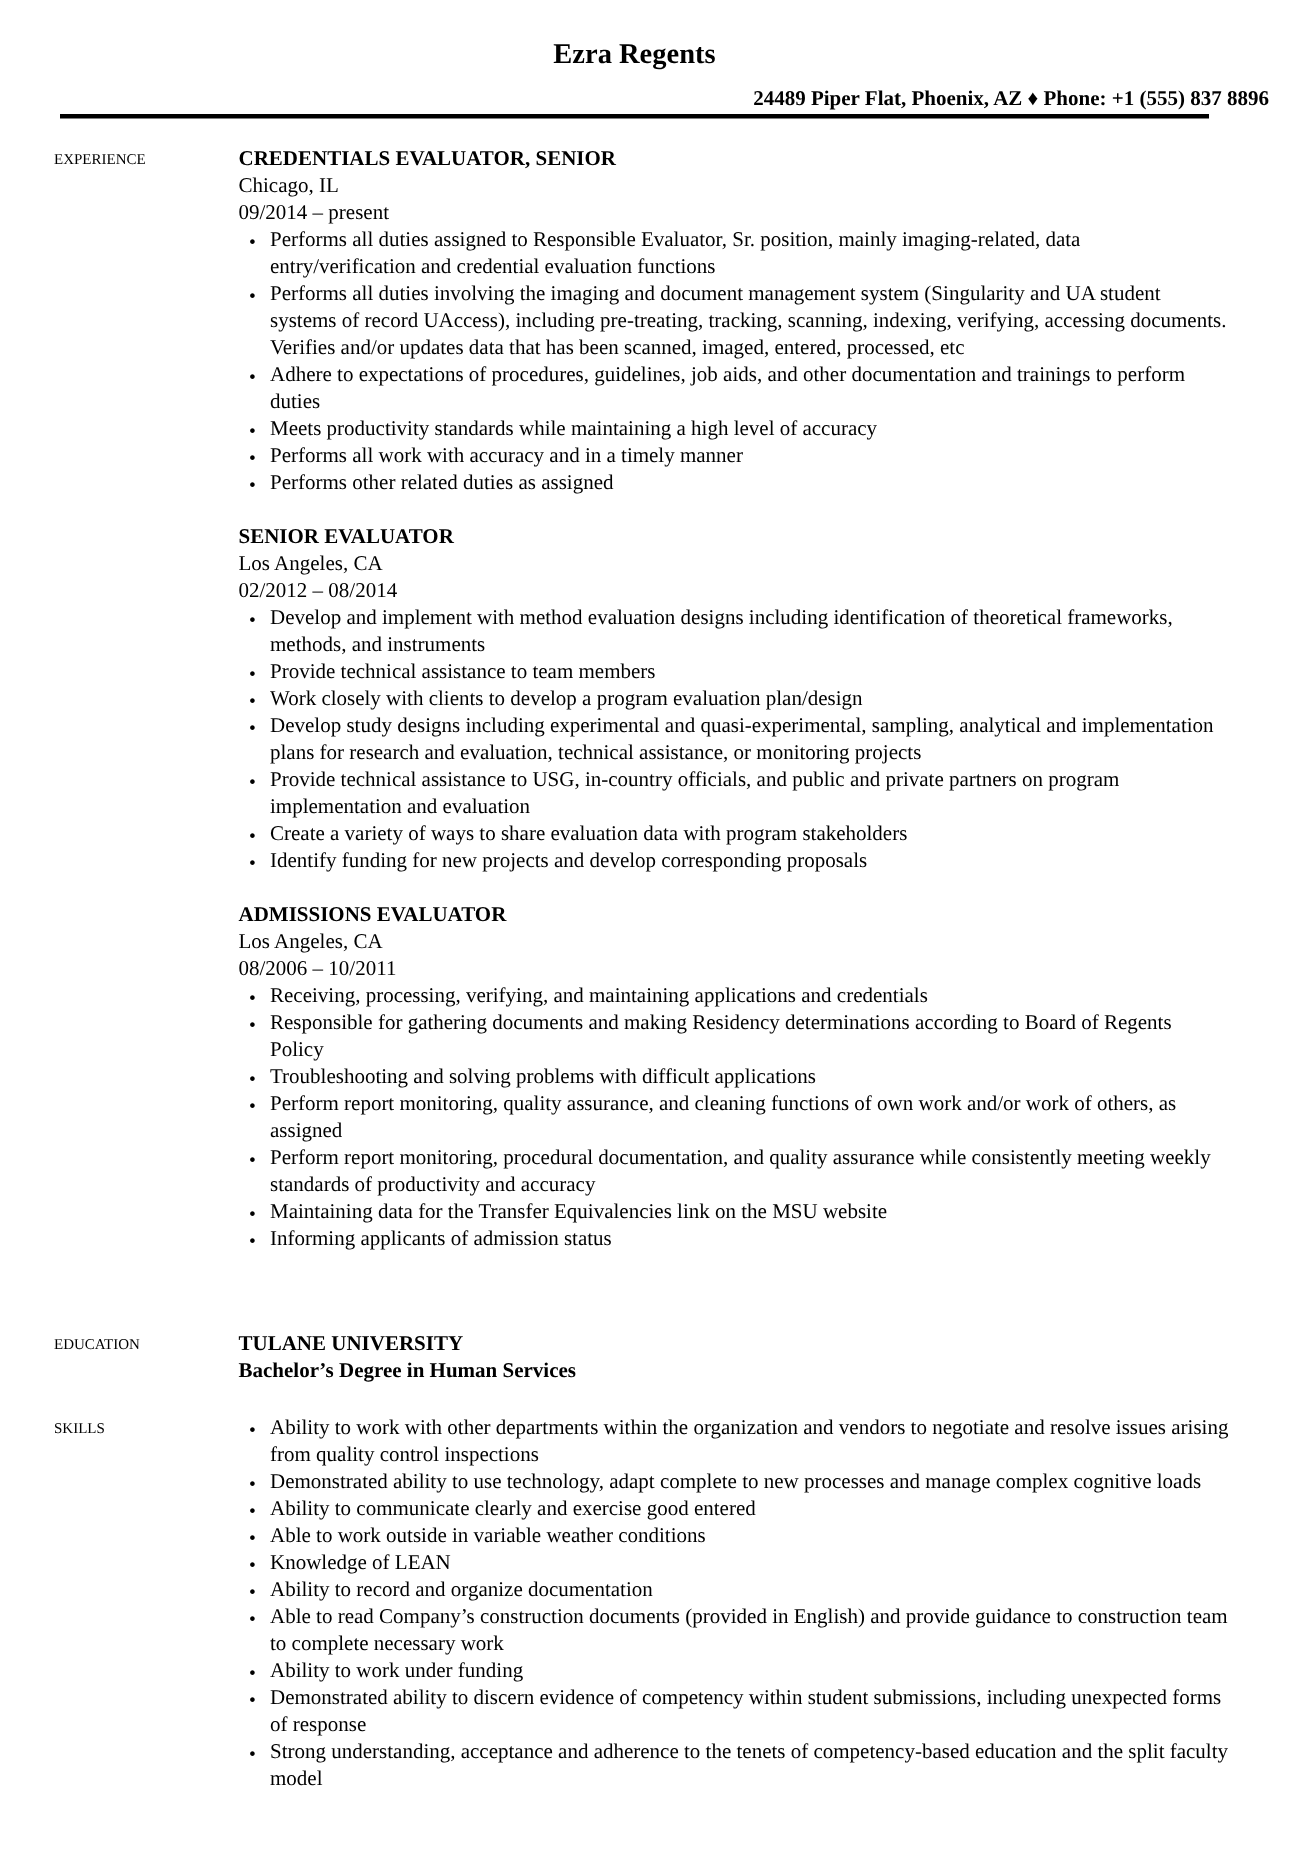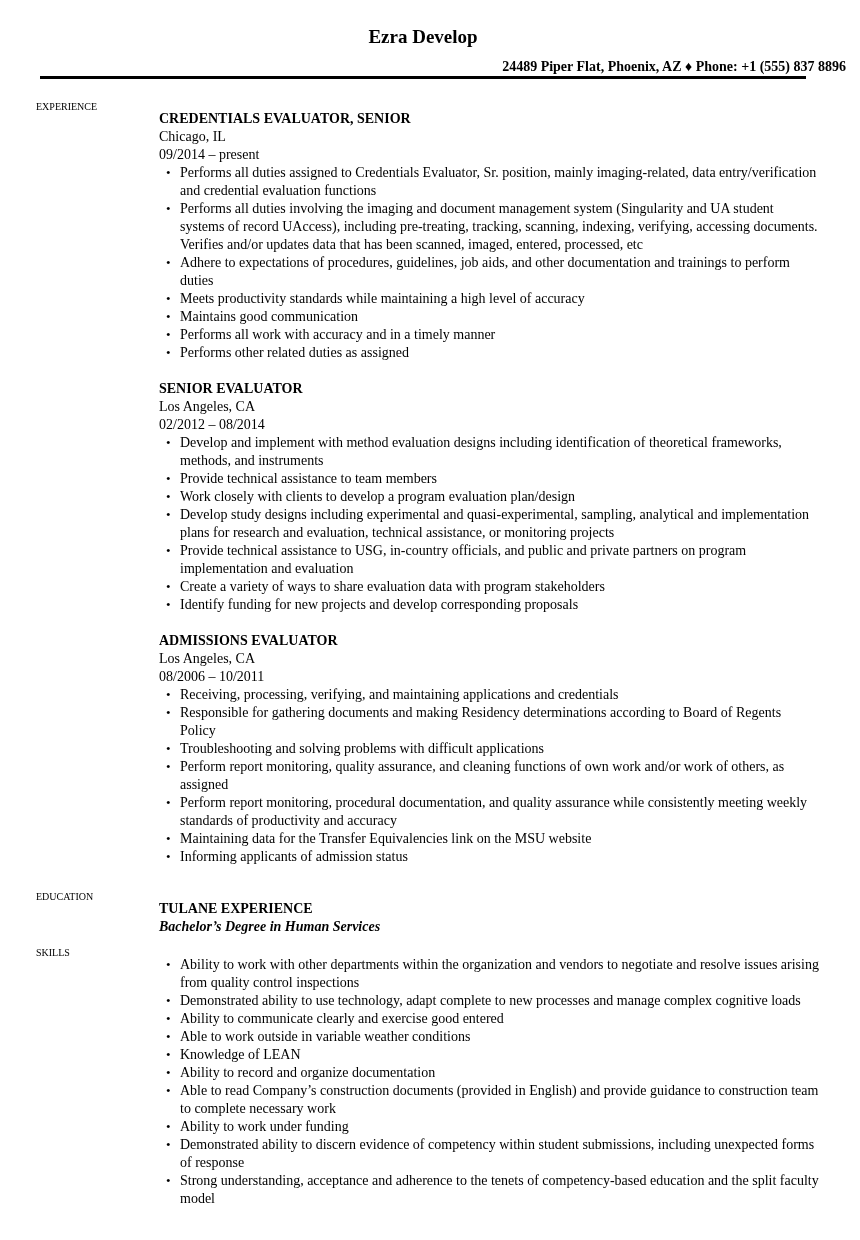--- a/index.html
+++ b/index.html
@@ -14,58 +14,57 @@
     .header { position: absolute; left: 0; top: 24px; width: 846px; text-align: center; }
     .name { font-size: 19px; font-weight: bold; line-height: 26px; margin: 0; }
     .contact { font-size: 14px; font-weight: bold; margin-top: 8px; line-height: 18px; text-align: right; }
     .rule { position: absolute; left: 40px; top: 76px; width: 766px; height: 3px; background: #000; }
 
     .section { position: absolute; left: 0; width: 860px; }
     .section-label {
       position: absolute; left: 36px; top: 0;
       font-weight: normal; font-size: 10px; line-height: 18px;
     }
-    .section-body { position: absolute; left: 159px; top: 12px; width: 660px; }
+    .section-body { position: absolute; left: 159px; top: 0; width: 660px; }
 
     .job { margin-bottom: 18px; }
     .job-title { font-weight: bold; text-transform: none; }
     .job-loc { font-weight: normal; }
     .job-dates { }
     ul { margin: 0; padding: 0; list-style: none; }
     li { position: relative; padding-left: 21px; }
     li::before {
       content: "\2022"; position: absolute; left: 7px; top: 0;
       font-size: 13px;
     }
     .edu-school { font-weight: bold; }
-    .edu-degree { font-weight: bold; font-style: italic; }
+    .edu-degree { font-weight: bold; }
   </style>
 </head>
 <body>
 
 <div class="header">
-  <div class="name">Ezra Develop</div>
+  <div class="name">Ezra Regents</div>
   <div class="contact">24489 Piper Flat, Phoenix, AZ ♦ Phone: +1 (555) 837 8896</div>
 </div>
 <div class="rule"></div>
 
 <div class="section" style="top:98px;">
   <div class="section-label">EXPERIENCE</div>
   <div class="section-body" id="jobs">
 
     <div class="job">
       <div class="job-title">CREDENTIALS EVALUATOR, SENIOR</div>
       <div class="job-loc">Chicago, IL</div>
       <div class="job-dates">09/2014 – present</div>
       <ul>
-        <li>Performs all duties assigned to Credentials Evaluator, Sr. position, mainly imaging-related, data entry/verification and credential evaluation functions</li>
+        <li>Performs all duties assigned to Responsible Evaluator, Sr. position, mainly imaging-related, data entry/verification and credential evaluation functions</li>
         <li>Performs all duties involving the imaging and document management system (Singularity and UA student systems of record UAccess), including pre-treating, tracking, scanning, indexing, verifying, accessing documents. Verifies and/or updates data that has been scanned, imaged, entered, processed, etc</li>
         <li>Adhere to expectations of procedures, guidelines, job aids, and other documentation and trainings to perform duties</li>
         <li>Meets productivity standards while maintaining a high level of accuracy</li>
-        <li>Maintains good communication</li>
         <li>Performs all work with accuracy and in a timely manner</li>
         <li>Performs other related duties as assigned</li>
       </ul>
     </div>
 
     <div class="job">
       <div class="job-title">SENIOR EVALUATOR</div>
       <div class="job-loc">Los Angeles, CA</div>
       <div class="job-dates">02/2012 – 08/2014</div>
       <ul>
@@ -92,21 +91,21 @@
         <li>Maintaining data for the Transfer Equivalencies link on the MSU website</li>
         <li>Informing applicants of admission status</li>
       </ul>
     </div>
   </div>
 </div>
 
 <div class="section" style="top:888px;">
   <div class="section-label">EDUCATION</div>
   <div class="section-body">
-    <div class="edu-school">TULANE EXPERIENCE</div>
+    <div class="edu-school">TULANE UNIVERSITY</div>
     <div class="edu-degree">Bachelor’s Degree in Human Services</div>
   </div>
 </div>
 
 <div class="section" style="top:944px;">
   <div class="section-label">SKILLS</div>
   <div class="section-body">
     <ul>
       <li>Ability to work with other departments within the organization and vendors to negotiate and resolve issues arising from quality control inspections</li>
       <li>Demonstrated ability to use technology, adapt complete to new processes and manage complex cognitive loads</li>

